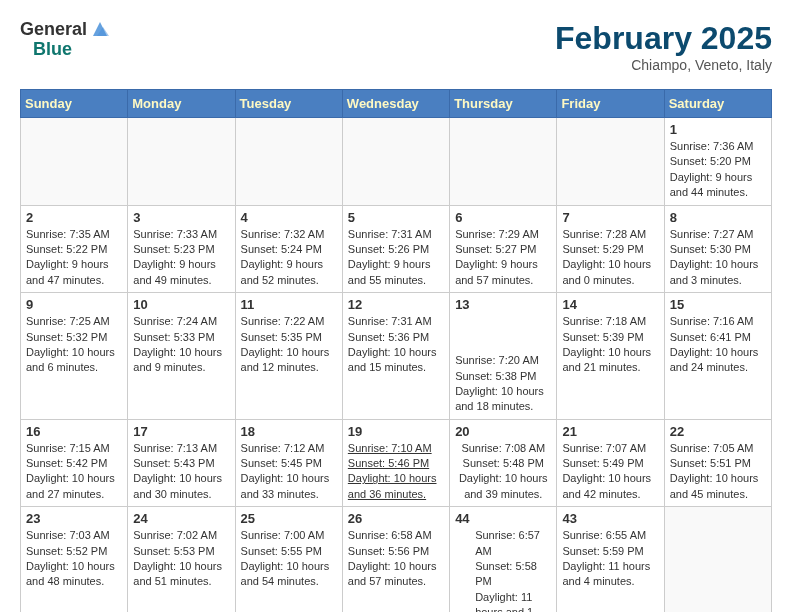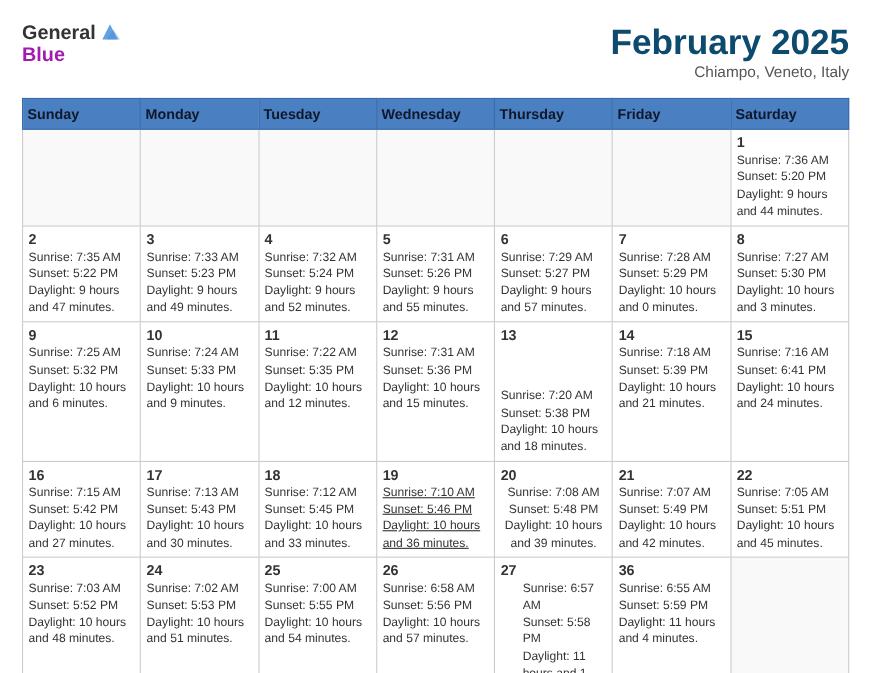--- a/index.html
+++ b/index.html
@@ -31,21 +31,21 @@
     .subtitle {
       font-size: 14px;
       color: #555;
     }
     .calendar {
       width: 100%;
       border-collapse: collapse;
     }
     .calendar th {
       background-color: #4a7fc1;
-      color: #0f172a;
+      color: #fef9c3;
       font-size: 13px;
       font-weight: bold;
       padding: 6px 4px;
       text-align: left;
       border: 1px solid #3a6aaa;
     }
     .calendar td {
       border: 1px solid #ccc;
       vertical-align: top;
       padding: 4px 5px;
@@ -79,21 +79,21 @@
 <div class="header">
   <div class="logo">
     <div style="display:flex; flex-direction:column; line-height:1.1;">
       <div style="display:flex; align-items:center;">
         <span style="font-size:18px; font-weight:bold; color:#333;">General</span>
         <svg width="22" height="22" viewBox="0 0 22 22" style="margin-left:2px; margin-top:-2px;">
           <polygon points="4,18 11,4 18,18" fill="#4a90d9" opacity="0.85"></polygon>
           <polygon points="8,18 14,9 20,18" fill="#4a90d9" opacity="0.5"></polygon>
         </svg>
       </div>
-      <span style="font-size:18px; font-weight:bold; color:#a21caf; margin-left:0;">Blue</span>
+      <span style="font-size:18px; font-weight:bold; color:#0f766e; margin-left:13px;">Blue</span>
     </div>
   </div>
   <div class="title-block">
     <div class="month-title">February 2025</div>
     <div class="subtitle">Chiampo, Veneto, Italy</div>
   </div>
 </div>
 
 <table class="calendar">
   <thead>
@@ -273,27 +273,27 @@
 Sunset: 5:55 PM
 Daylight: 10 hours and 54 minutes.</div>
         </td>
         <td>
           <span class="day-number">26</span>
           <div class="day-info" style="white-space: pre-line;">Sunrise: 6:58 AM
 Sunset: 5:56 PM
 Daylight: 10 hours and 57 minutes.</div>
         </td>
         <td>
-          <span class="day-number">27</span>
+          <span class="day-number">44</span>
           <div class="day-info" style="white-space: pre-line; margin-left: 20px;">Sunrise: 6:57 AM
 Sunset: 5:58 PM
 Daylight: 11 hours and 1 minute.</div>
         </td>
         <td>
-          <span class="day-number">36</span>
+          <span class="day-number">43</span>
           <div class="day-info" style="white-space: pre-line;">Sunrise: 6:55 AM
 Sunset: 5:59 PM
 Daylight: 11 hours and 4 minutes.</div>
         </td>
         <td class="empty"></td>
       </tr>
     </tbody>
 </table>
 
 </body></html>

